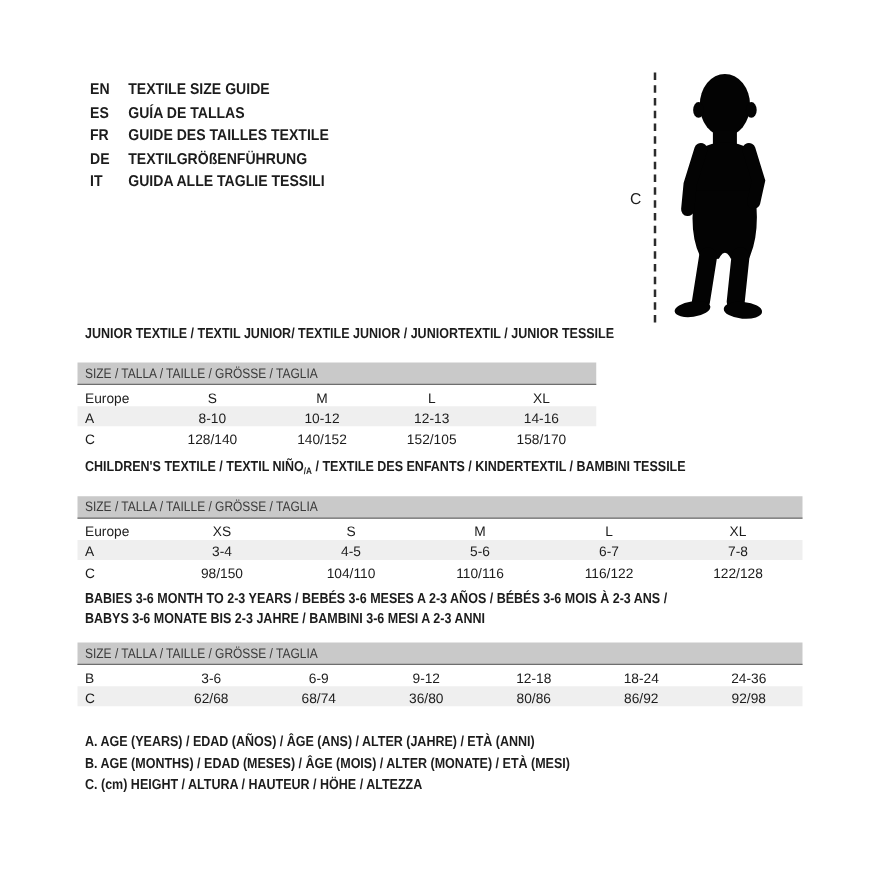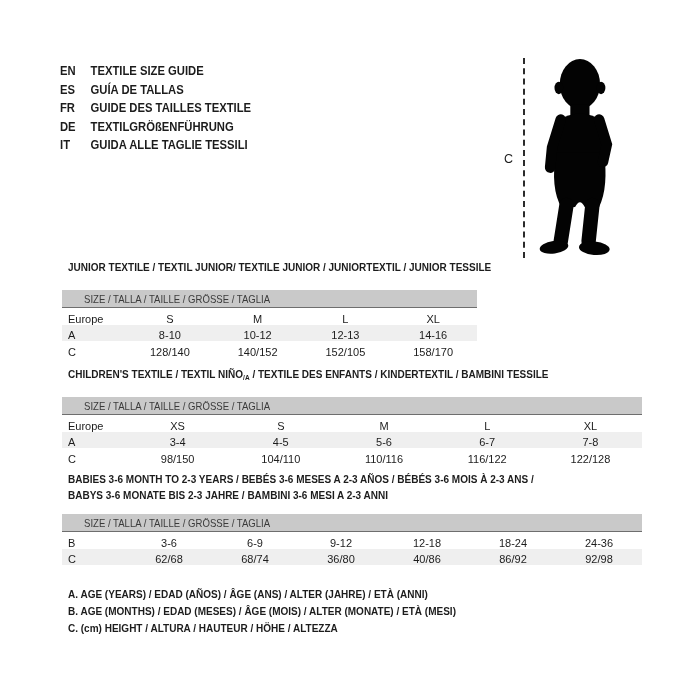--- a/index.html
+++ b/index.html
@@ -3,21 +3,21 @@
 <meta charset="utf-8">
 <style>
   html,body { margin:0; padding:0; background:#ffffff; }
   .page {
     position:relative; width:700px; height:700px; background:#ffffff;
     font-family:"Liberation Sans", sans-serif; color:#1c1c1c; overflow:hidden;
   }
   .cond { display:inline-block; transform:scaleX(0.87); transform-origin:0 50%; white-space:nowrap; }
 
   
-  .languages { position:absolute; left:60px; top:62px; }
+  .languages { position:absolute; left:72px; top:62px; }
   .lang-row { display:flex; height:18.5px; align-items:center; font-weight:bold; font-size:12.5px;
               transform:scaleX(0.9); transform-origin:0 50%; white-space:nowrap; }
   .lang-code { width:34px; }
 
   
   .figure { position:absolute; left:496px; top:54px; width:150px; height:214px; }
   .c-label { position:absolute; left:8px; top:98px; font-size:12.5px; }
   .dash { position:absolute; left:27px; top:4px; height:200px; width:0; border-left:2px dashed #2b2b2b; }
   .baby-svg { position:absolute; left:34px; top:2px; }
 
@@ -28,21 +28,21 @@
   .title-2 { top:368px; }
   .title-3 { top:471px; line-height:16px; }
   .sub { font-size:7.5px; position:relative; top:2px; }
 
   
   .tbl { position:absolute; left:62px; }
   .tbl-1 { top:290px; width:415px; }
   .tbl-2 { top:397px; width:580px; }
   .tbl-3 { top:514px; width:580px; }
   .size-header { height:18px; background:#c9c9c9; border-bottom:1px solid #6e6e6e;
-                 display:flex; align-items:center; padding-left:22px; box-sizing:border-box;
+                 display:flex; align-items:center; padding-left:6px; box-sizing:border-box;
                  font-size:11px; color:#3a3a3a;text-align:center; }
   .trow { display:flex; height:16.5px; align-items:flex-end; font-size:11px; }
   .trow.striped { background:#efefef; }
   .tlabel { width:64px; padding-left:6px; box-sizing:border-box; }
   .tcell { flex:1; text-align:center; }
 
   
   .legend { position:absolute; left:68px; top:588px; }
   .legend-line { height:17px; font-weight:bold; font-size:11.5px;
                  transform:scaleX(0.87); transform-origin:0 50%; white-space:nowrap; }
@@ -174,21 +174,21 @@
       <div class="tcell">9-12</div>
       <div class="tcell">12-18</div>
       <div class="tcell">18-24</div>
       <div class="tcell">24-36</div>
     </div>
     <div class="trow striped">
       <div class="tlabel">C</div>
       <div class="tcell">62/68</div>
       <div class="tcell">68/74</div>
       <div class="tcell">36/80</div>
-      <div class="tcell">40/86</div>
+      <div class="tcell">80/86</div>
       <div class="tcell">86/92</div>
       <div class="tcell">92/98</div>
     </div>
   </div>
 
   <div class="legend">
     <div class="legend-line">A. AGE (YEARS) / EDAD (AÑOS) / ÂGE (ANS) / ALTER (JAHRE) / ETÀ (ANNI)</div>
     <div class="legend-line">B. AGE (MONTHS) / EDAD (MESES) / ÂGE (MOIS) / ALTER (MONATE) / ETÀ (MESI)</div>
     <div class="legend-line">C. (cm) HEIGHT / ALTURA / HAUTEUR / HÖHE / ALTEZZA</div>
   </div>

